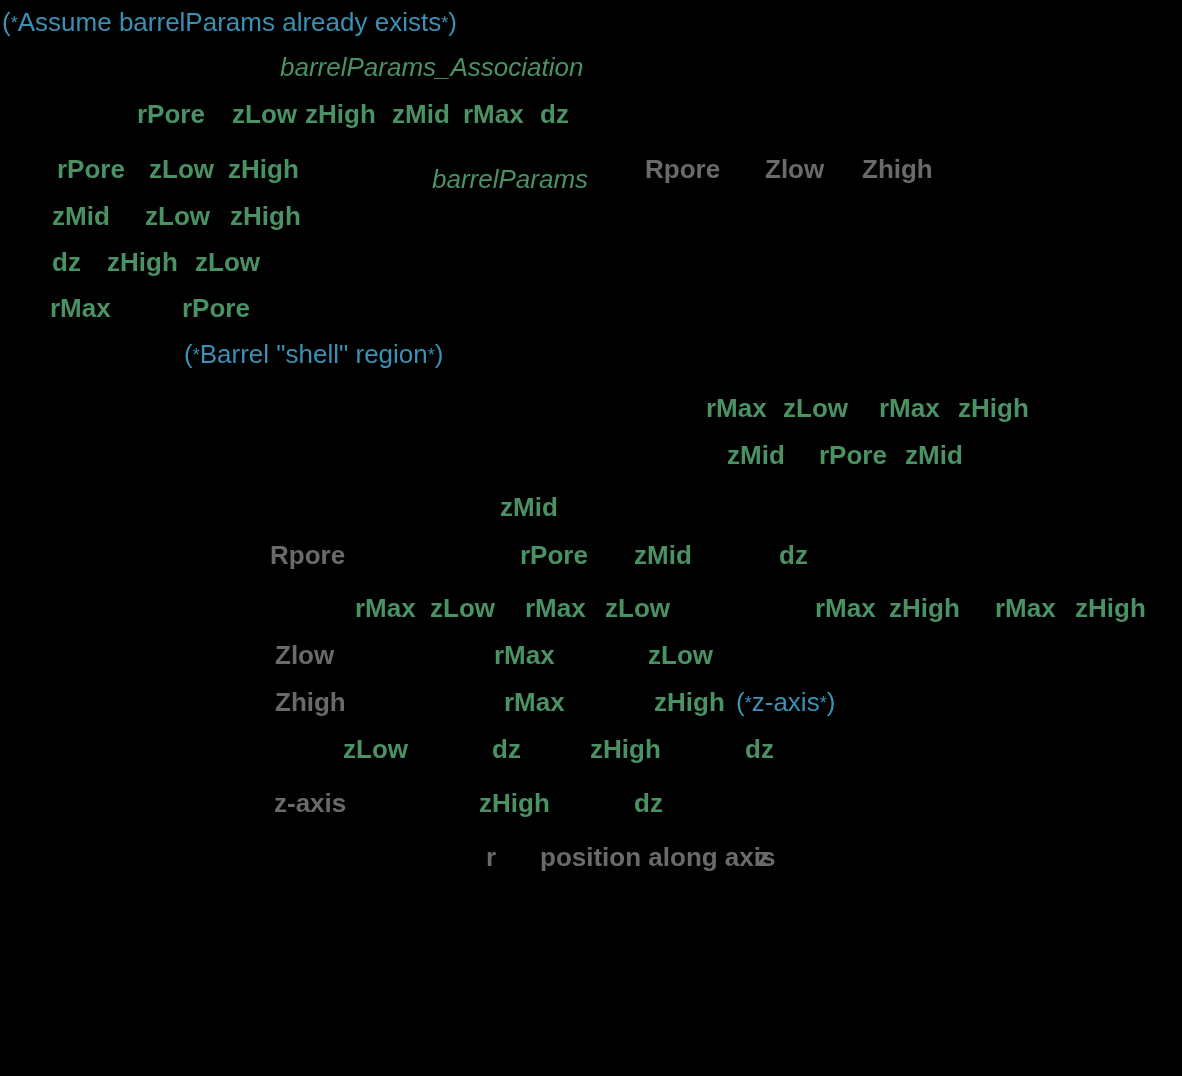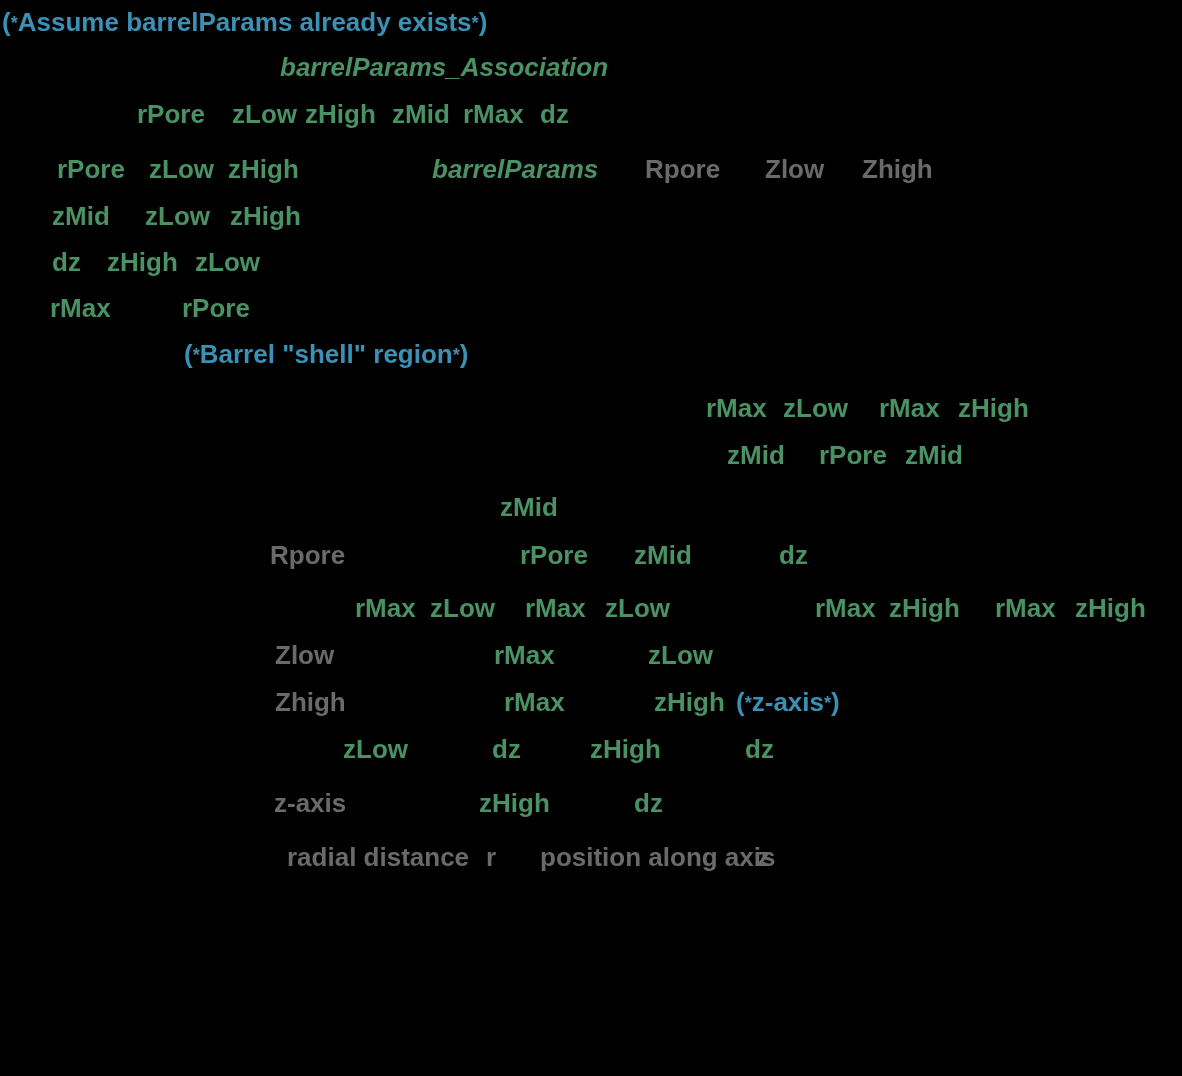--- a/index.html
+++ b/index.html
@@ -4,42 +4,42 @@
 <style>
   html,body{margin:0;padding:0;background:#000;}
   body{width:1182px;height:1076px;overflow:hidden;position:relative;}
   .notebook-canvas{
     position:absolute;left:0;top:0;width:1182px;height:1076px;
     background:#000;
     font-family:"Liberation Sans","DejaVu Sans",sans-serif;
     font-size:26px;line-height:1.25;
   }
   .tok{position:absolute;white-space:pre;}
-  .tok.comment{color:#3A91B5;font-weight:700;}
+  .tok.comment{color:#3A91B5;font-weight:400;}
   .tok.local{color:#4A9164;font-weight:600;}
-  .tok.pattern{color:#4A9164;font-weight:700;font-style:italic;}
+  .tok.pattern{color:#4A9164;font-weight:400;font-style:italic;}
   .tok.string{color:#6A6A6A;font-weight:600;}
   .ast{font-size:0.7em;vertical-align:2px;}
 </style>
 </head>
 <body>
 
 <div class="notebook-canvas">
     <span class="tok comment" style="left: 2px; top: 6px;">(<span class="ast">*</span>Assume barrelParams already exists<span class="ast">*</span>)</span>
     <span class="tok pattern" style="left: 280px; top: 51px;">barrelParams_Association</span>
     <span class="tok local" style="left: 137px; top: 98px;">rPore</span>
     <span class="tok local" style="left: 232px; top: 98px;">zLow</span>
     <span class="tok local" style="left: 305px; top: 98px;">zHigh</span>
     <span class="tok local" style="left: 392px; top: 98px;">zMid</span>
     <span class="tok local" style="left: 463px; top: 98px;">rMax</span>
     <span class="tok local" style="left: 540px; top: 98px;">dz</span>
     <span class="tok local" style="left: 57px; top: 153px;">rPore</span>
     <span class="tok local" style="left: 149px; top: 153px;">zLow</span>
     <span class="tok local" style="left: 228px; top: 153px;">zHigh</span>
-    <span class="tok pattern" style="left: 432px; top: 153px;">barrelParams</span>
+    <span class="tok pattern" style="left: 432px; top: 163px;">barrelParams</span>
     <span class="tok string" style="left: 645px; top: 153px;">Rpore</span>
     <span class="tok string" style="left: 765px; top: 153px;">Zlow</span>
     <span class="tok string" style="left: 862px; top: 153px;">Zhigh</span>
     <span class="tok local" style="left: 52px; top: 200px;">zMid</span>
     <span class="tok local" style="left: 145px; top: 200px;">zLow</span>
     <span class="tok local" style="left: 230px; top: 200px;">zHigh</span>
     <span class="tok local" style="left: 52px; top: 246px;">dz</span>
     <span class="tok local" style="left: 107px; top: 246px;">zHigh</span>
     <span class="tok local" style="left: 195px; top: 246px;">zLow</span>
     <span class="tok local" style="left: 50px; top: 292px;">rMax</span>
@@ -72,17 +72,16 @@
     <span class="tok local" style="left: 504px; top: 686px;">rMax</span>
     <span class="tok local" style="left: 654px; top: 686px;">zHigh</span>
     <span class="tok comment" style="left: 736px; top: 686px;">(<span class="ast">*</span>z-axis<span class="ast">*</span>)</span>
     <span class="tok local" style="left: 343px; top: 733px;">zLow</span>
     <span class="tok local" style="left: 492px; top: 733px;">dz</span>
     <span class="tok local" style="left: 590px; top: 733px;">zHigh</span>
     <span class="tok local" style="left: 745px; top: 733px;">dz</span>
     <span class="tok string" style="left: 274px; top: 787px;">z-axis</span>
     <span class="tok local" style="left: 479px; top: 787px;">zHigh</span>
     <span class="tok local" style="left: 634px; top: 787px;">dz</span>
-    <span class="tok string" style="left: 287px; top: 841px;">radial distance</span>
     <span class="tok string" style="left: 486px; top: 841px;">r</span>
     <span class="tok string" style="left: 540px; top: 841px;">position along axis</span>
     <span class="tok string" style="left: 757px; top: 841px;">z</span>
   </div>
 
 </body></html>

